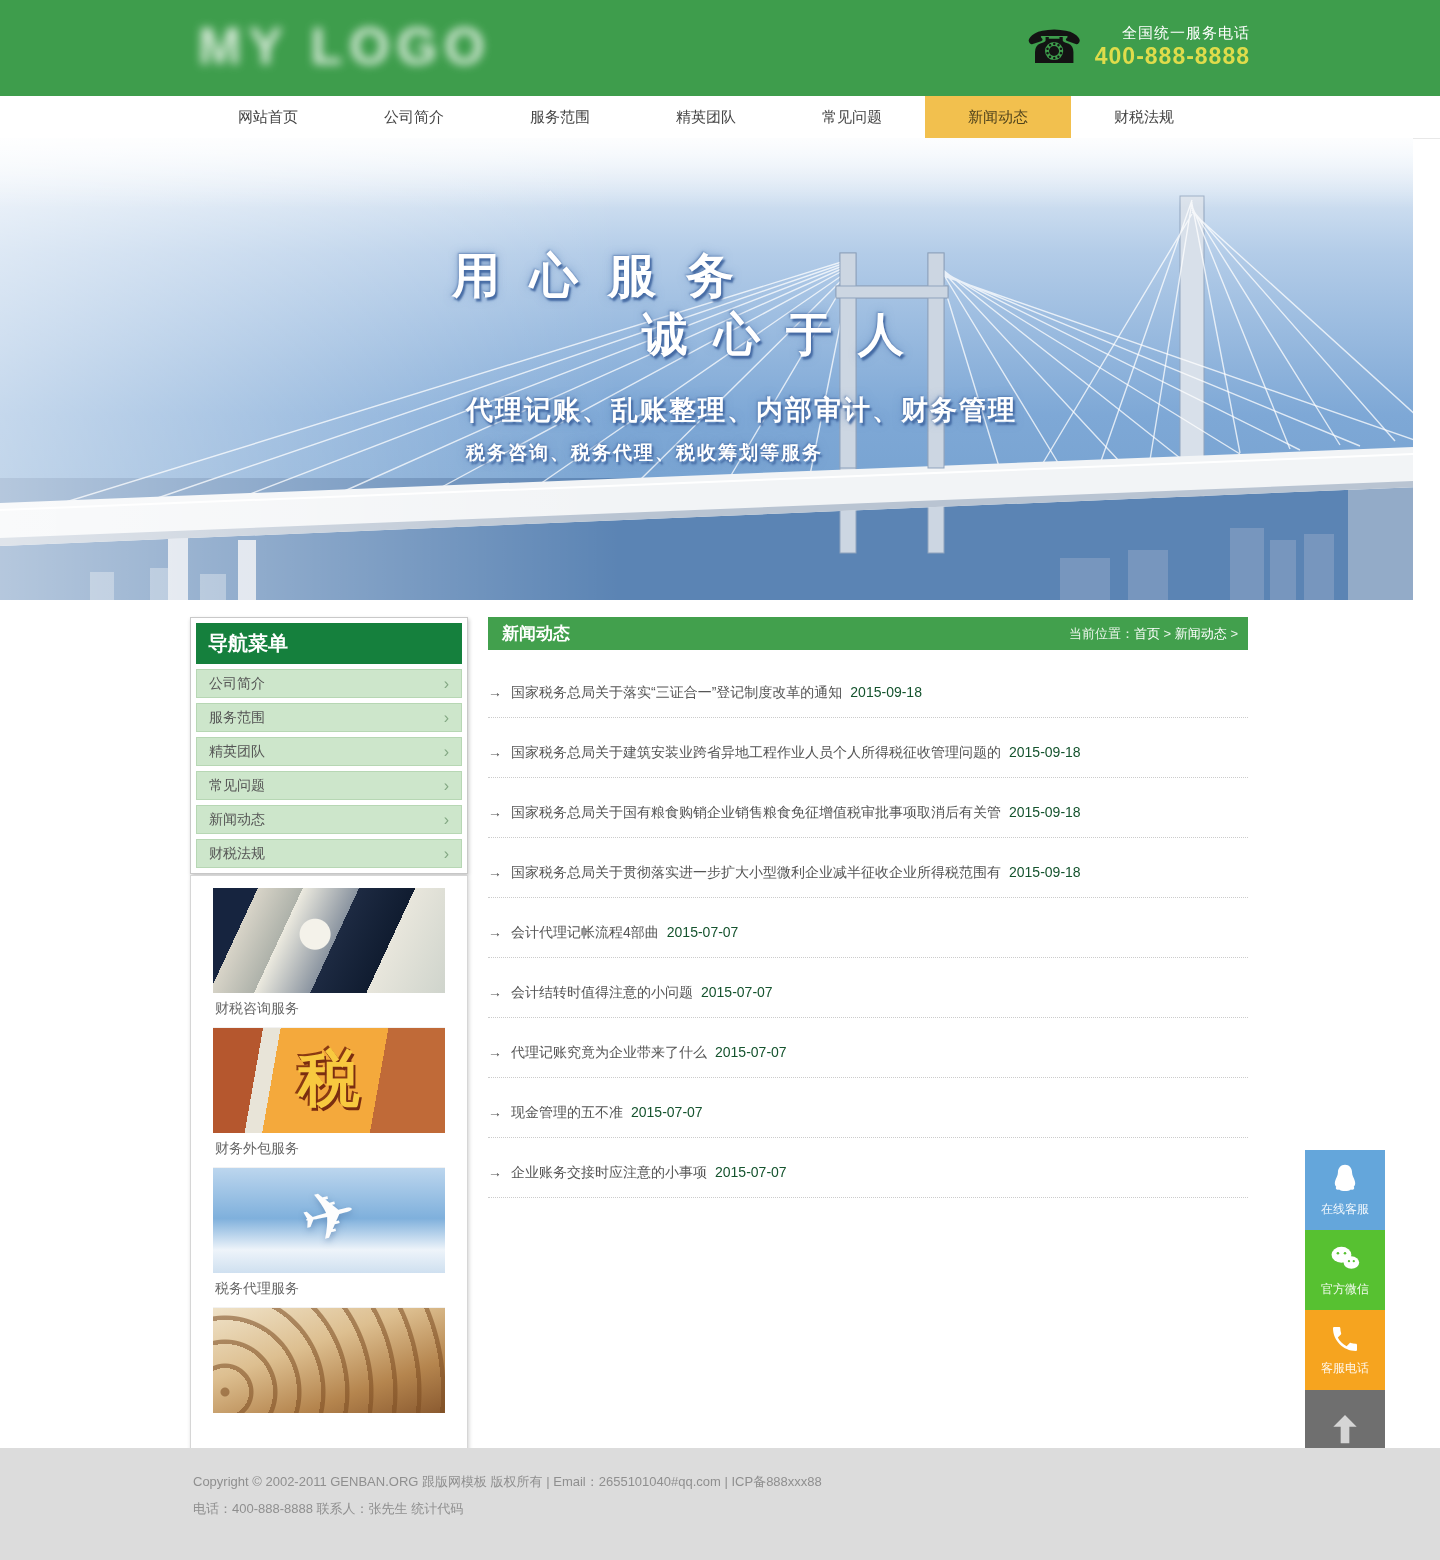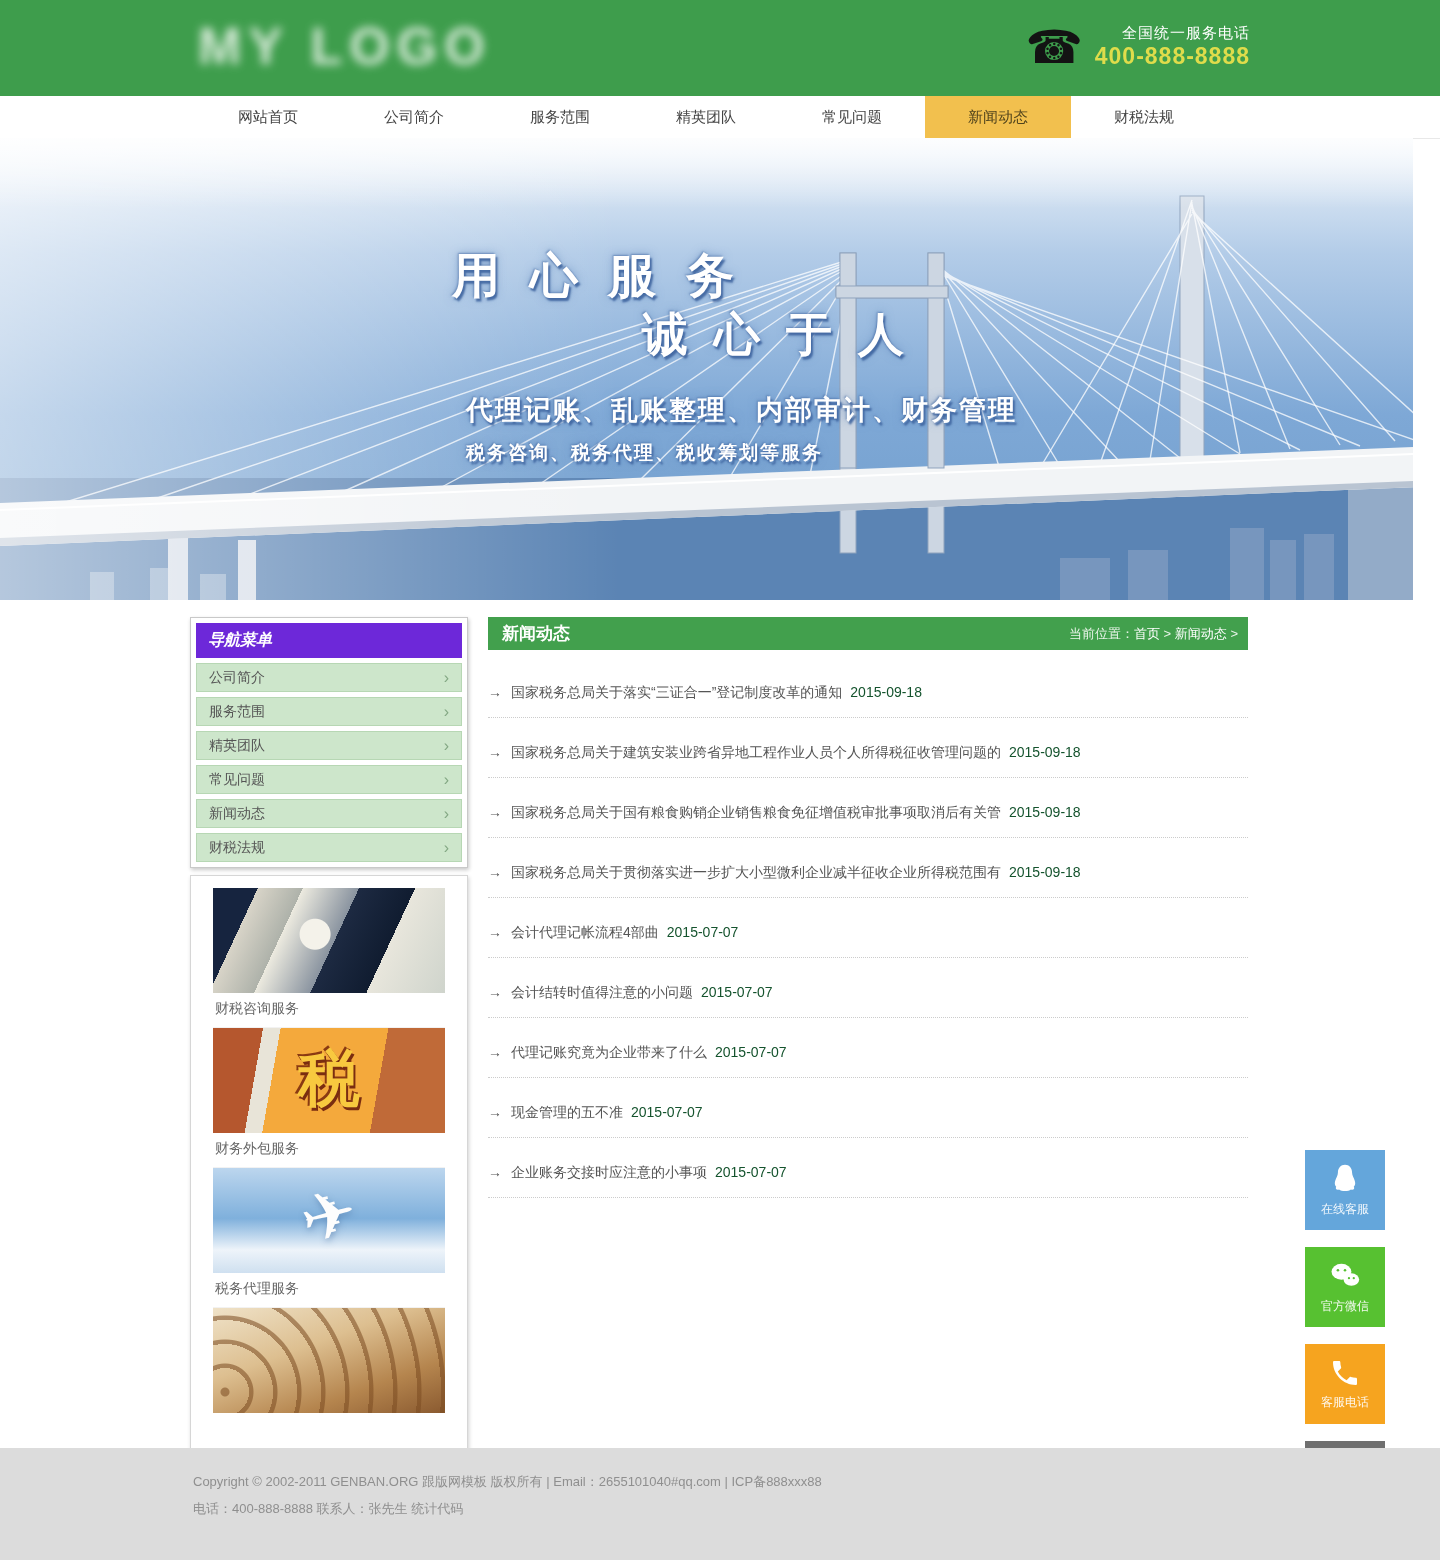--- a/index.html
+++ b/index.html
@@ -24,21 +24,21 @@
   .banner svg { position:absolute; left:0; top:0; }
   .banner-text div { position:absolute; color:#fff; font-weight:700;
      text-shadow:2px 3px 2px rgba(62,100,158,.9), -1px -1px 2px rgba(62,100,158,.55), 0 0 10px rgba(90,130,185,.6); }
   .banner-t1 { left:452px; top:106px; font-size:48px; letter-spacing:30px; }
   .banner-t2 { left:642px; top:166px; font-size:46px; letter-spacing:26px; }
   .banner-l1 { left:466px; top:254px; font-size:27px; letter-spacing:2px; }
   .banner-l2 { left:466px; top:302px; font-size:19px; letter-spacing:2px; }
 
   
   .sidebar-menu { position:absolute; left:190px; top:617px; width:278px; background:#fff; border:1px solid #c9c9c9; padding:5px; box-shadow:1px 2px 4px rgba(0,0,0,.22); }
-  .menu-title { background:#6d28d9; color:#fff; font-weight:700; font-size:16px; padding:7px 12px;font-style:italic; }
+  .menu-title { background:#15803d; color:#fff; font-weight:700; font-size:20px; padding:7px 12px; }
   .menu-item { margin-top:5px; background:#cde6cb; border:1px solid #b7d7b4; display:flex; justify-content:space-between; align-items:center; padding:0 12px; height:29px; font-size:14px; color:#555; cursor:pointer; }
   .chev { color:#84a884; font-size:16px; }
 
   .services-box { position:absolute; left:190px; top:875px; width:278px; background:#fff; border:1px solid #d6d6d6; padding:12px 22px 6px; box-shadow:1px 2px 4px rgba(0,0,0,.18); }
   .svc-img { width:232px; height:105px; position:relative; overflow:hidden; }
   .svc-label { font-size:14px; color:#666; padding:7px 2px 9px; border-bottom:1px solid #f2f2f2; }
   .svc:last-child .svc-label { border-bottom:none;margin-top:44px; }
   .svc-consulting { background:
       radial-gradient(circle 16px at 44% 44%, #f4f2ea 0 15px, rgba(0,0,0,0) 16px),
       linear-gradient(115deg,#16243f 0%,#16243f 16%,#d8d4c8 16%,#aeb2aa 32%,#eceadf 32%,#8a94a0 52%,#1d2a42 52%,#101c30 72%,#e8e6dc 72%,#cfd4cc 100%); }
@@ -60,21 +60,21 @@
   .news-row { padding:26px 0 15px; border-bottom:1px dotted #ccc; font-size:14px; }
   .news-arrow { color:#555; margin-right:9px; }
   .news-title { color:#555; text-decoration:none; margin-right:8px; cursor:pointer; }
   .news-date { color:#14532d; }
   .pagination-wrap { text-align:right; margin-top:26px; }
   .pagination-box { display:inline-block; border:1px solid #ccc; background:#fff; padding:11px 13px; font-size:14px; color:#444; }
   .pagination-box b { color:#222; }
 
   
   .float-widgets { position:absolute; left:1305px; top:1150px; width:80px; }
-  .fw { width:80px; height:80px; margin-bottom:17px; display:flex; flex-direction:column; align-items:center; justify-content:center; gap:5px; color:rgba(255,255,255,.92); font-size:12px; cursor:pointer; }
+  .fw { width:80px; height:80px; margin-bottom:0; display:flex; flex-direction:column; align-items:center; justify-content:center; gap:5px; color:rgba(255,255,255,.92); font-size:12px; cursor:pointer; }
   .fw svg { display:block; }
   .fw-qq { background:#64a6db; }
   .fw-wechat { background:#57c131; }
   .fw-phone { background:#f6a41f; }
   .fw-top { background:#6f6f6f; }
 
   
   .site-footer { position:absolute; left:0; top:1448px; width:1440px; height:112px; background:#dcdcdc; padding:20px 0 0 193px; font-size:13px; color:#8f8f8f; line-height:27px; }
 </style>
 </head>

